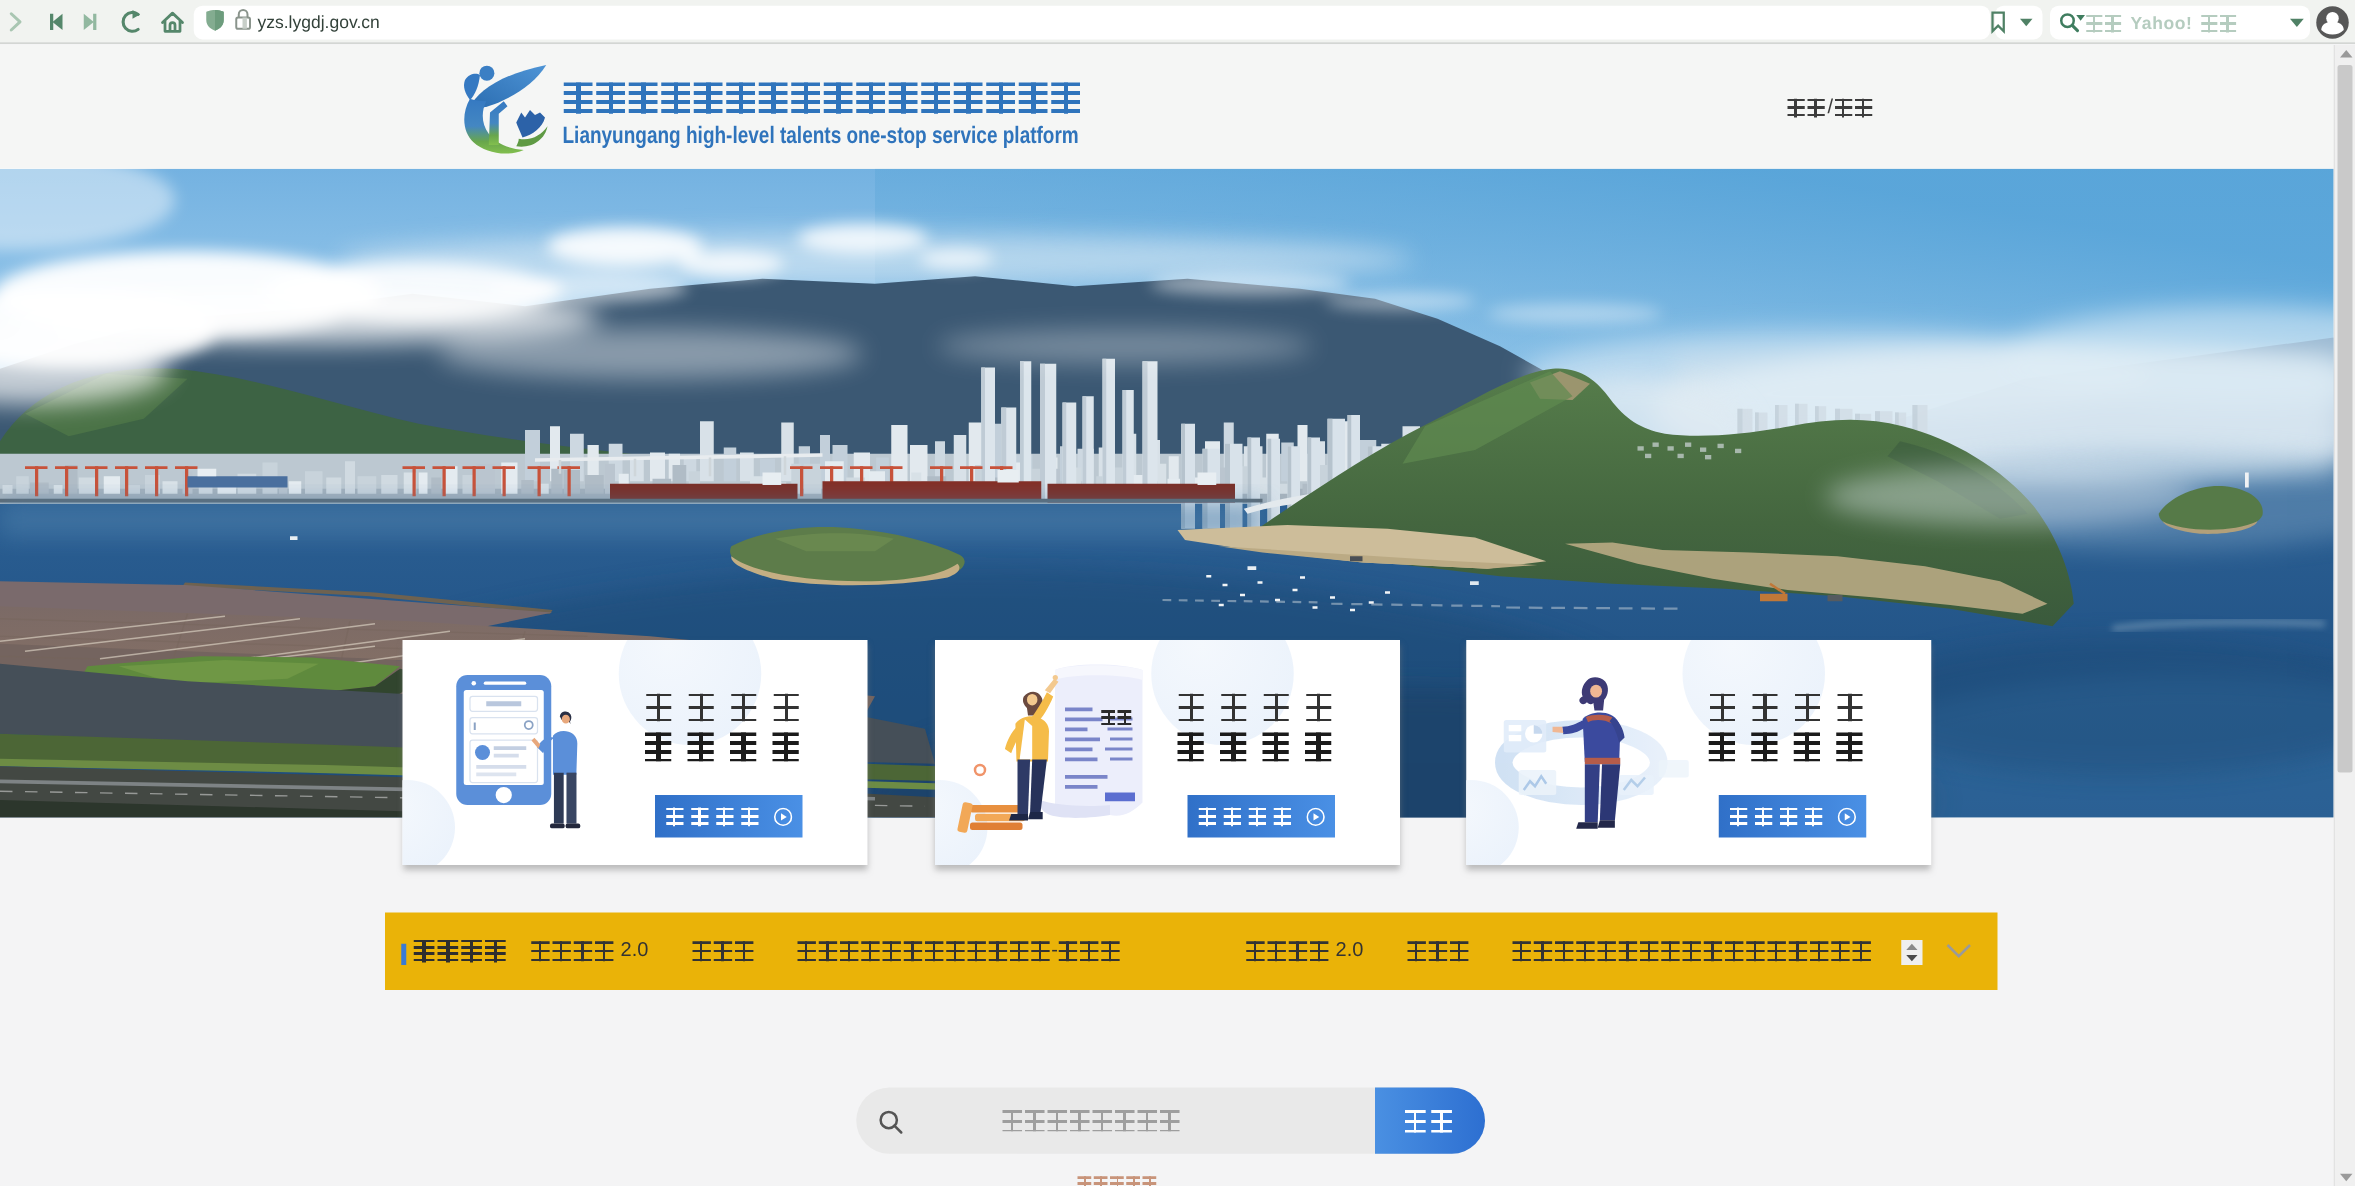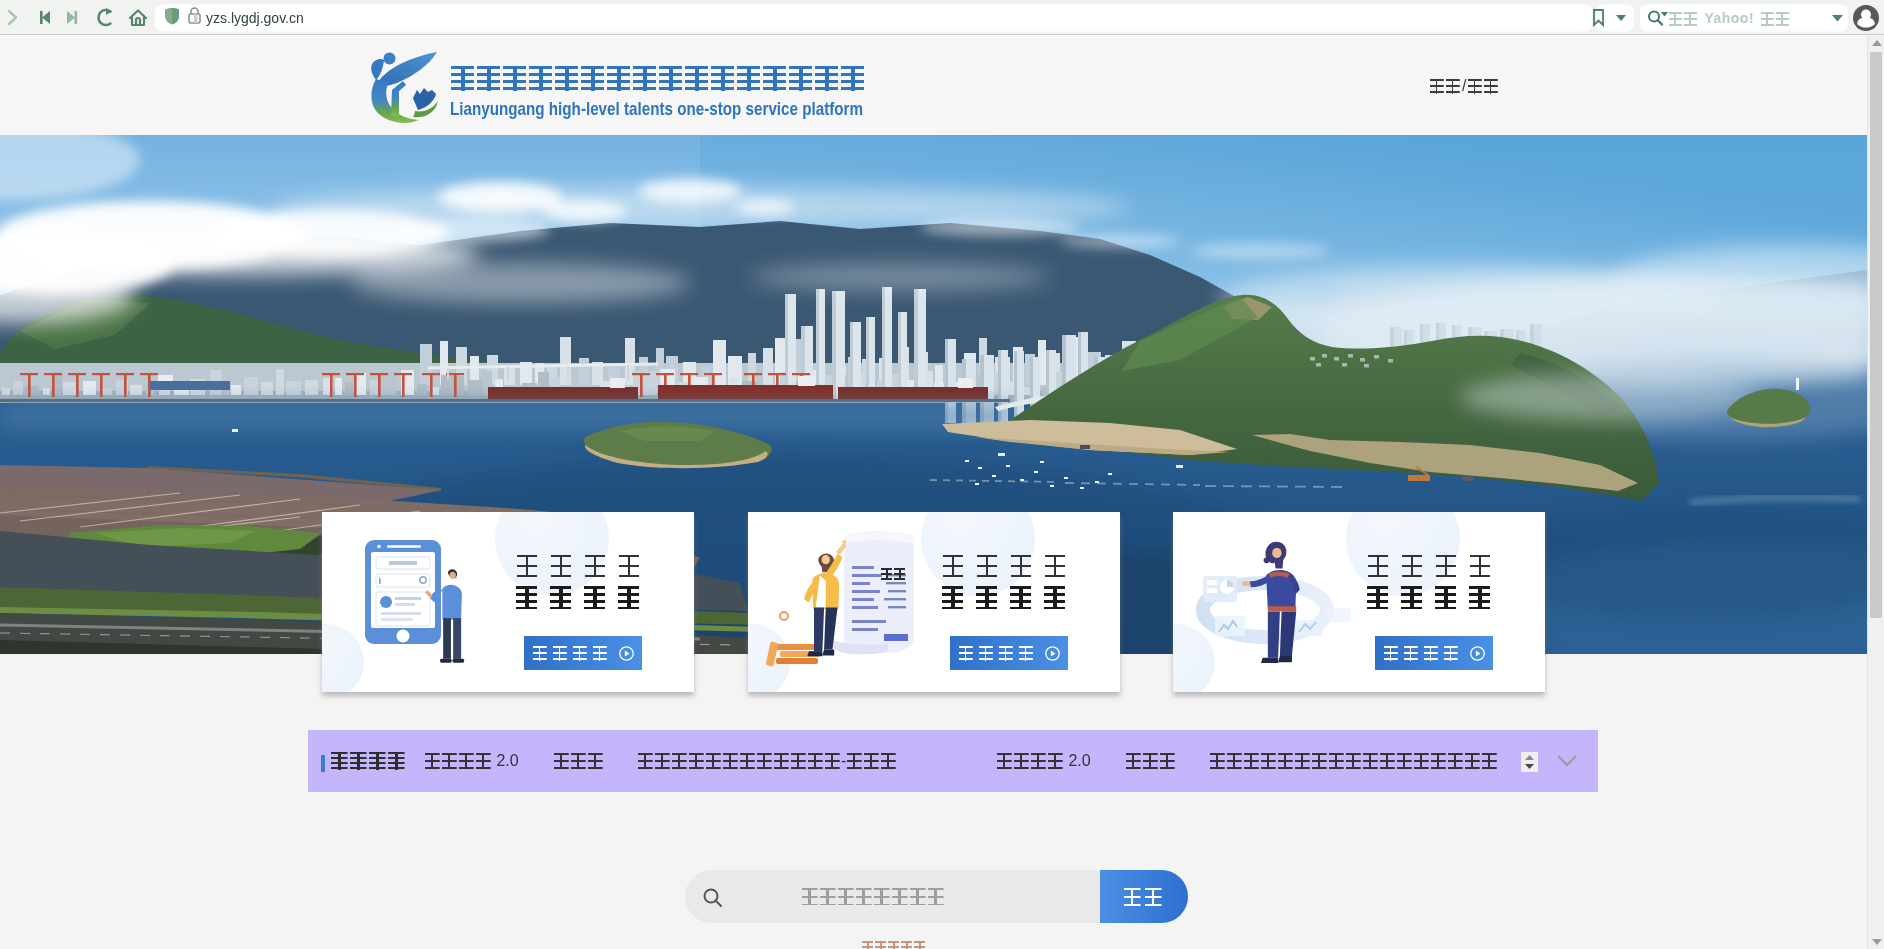--- a/index.html
+++ b/index.html
@@ -31,21 +31,21 @@
 #login{position:absolute;left:1429px;top:41px;display:flex;align-items:center}
 #login b{color:#3c3c3c;font-size:16px;font-weight:normal;margin:0 1px}
 #hero{position:absolute;left:0;top:135px;width:1867px;height:519px}
 .card{position:absolute;top:512px;width:372px;height:180px;background:#fff;box-shadow:0 4px 5px rgba(130,130,130,0.5);overflow:hidden}
 .circ{position:absolute;border-radius:50%;background:radial-gradient(circle at 35% 30%,#f4f8fd,#e9f1fb)}
 .art{position:absolute}
 .ct1{position:absolute;left:194px;top:43px;display:flex}
 .ct2{position:absolute;left:193px;top:74px;display:flex}
 .cbtn{position:absolute;left:202px;top:124px;width:118px;height:34px;background:linear-gradient(90deg,#3070c8,#4a90e5);display:flex;align-items:center;justify-content:center}
 .pl{margin-left:7px;display:flex}
-#ticker{position:absolute;left:308px;top:730px;width:1290px;height:62px;background:#c4b5fd}
+#ticker{position:absolute;left:308px;top:730px;width:1290px;height:62px;background:#eab308}
 .tk{position:absolute;display:flex;align-items:center;height:62px;top:0}
 #tmark{position:absolute;left:13px;top:25px;width:4px;height:17px;background:#3a7bd5}
 .lat{font-size:16px;color:#333}
 #spin{position:absolute;left:1213px;top:22px;width:17px;height:20px;background:#efefef}
 #chev{position:absolute;left:1248px;top:24px}
 #search{position:absolute;left:685px;top:870px;width:503px;height:53px;background:#e9e9e9;border-radius:27px}
 #sbtn{position:absolute;left:1100px;top:870px;width:88px;height:53px;background:linear-gradient(90deg,#4a90e2,#2d6fd1);border-radius:0 27px 27px 0;display:flex;align-items:center;justify-content:center}
 #ph{position:absolute;left:801px;top:888px;display:flex}
 #mag{position:absolute;left:702px;top:887px}
 #bot{position:absolute;left:862px;top:941px;display:flex}

